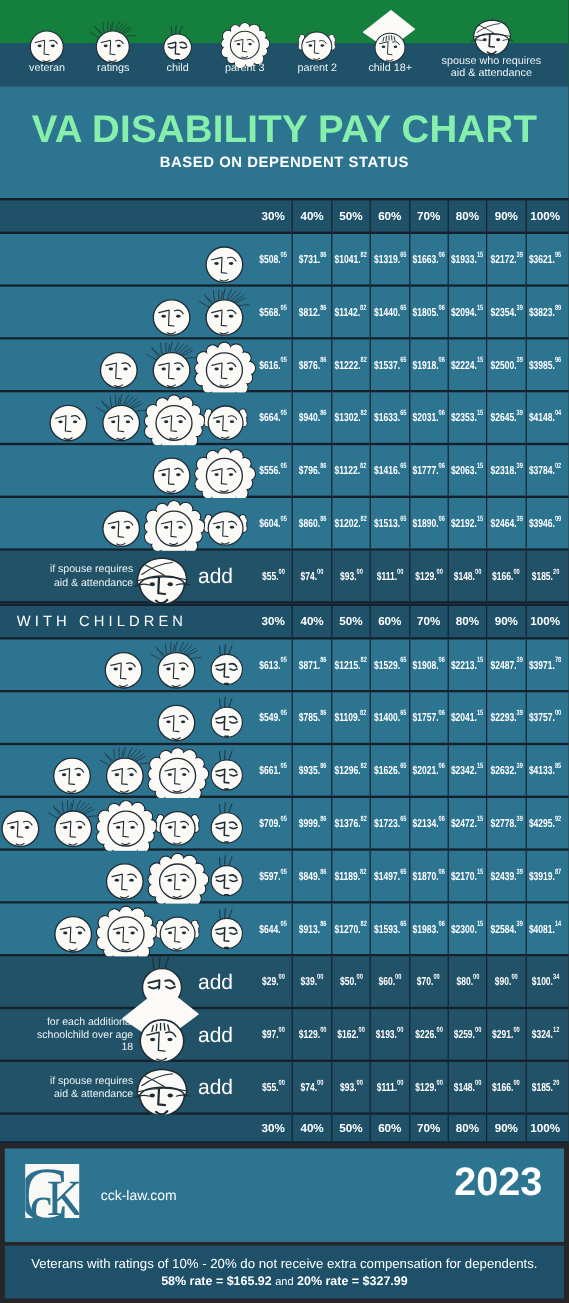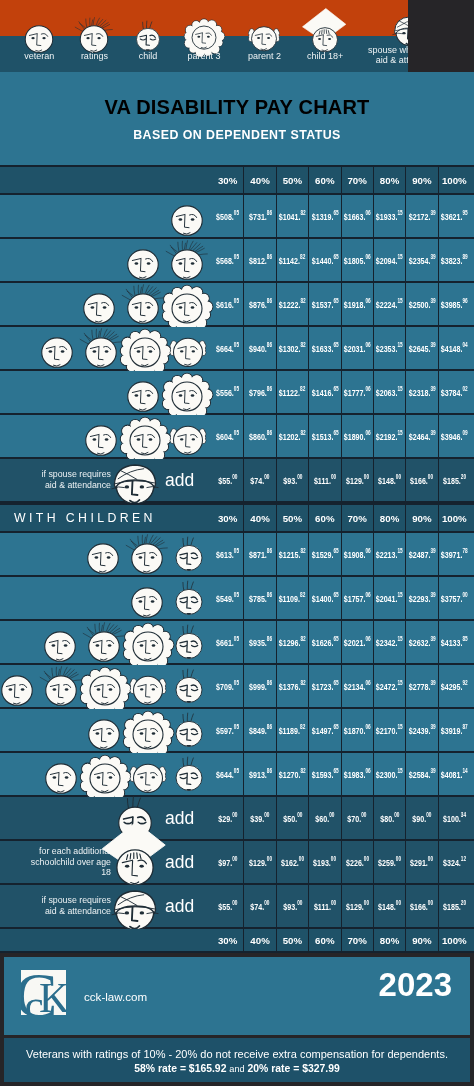--- a/index.html
+++ b/index.html
@@ -2,30 +2,30 @@
 <html><head>
 <meta charset="utf-8">
 <style>
   *{box-sizing:border-box;margin:0;padding:0}
   html,body{width:474px;height:1086px}
   body{background:#262528;font-family:"Liberation Sans",sans-serif;overflow:hidden;
        -webkit-font-smoothing:antialiased;}
   .page{position:relative;width:474px;height:1086px;background:#262528;overflow:hidden}
 
   
-  .legend-band{position:absolute;left:0;top:0;width:408px;height:72px;background:#c2410c;overflow:hidden}
+  .legend-band{position:absolute;left:0;top:0;width:474px;height:72px;background:#15803d;overflow:hidden}
   .legend-band .lower{position:absolute;left:0;top:36px;width:474px;height:36px;background:#1f5268}
   .legend-item{position:absolute;text-align:center;color:#eef3f5;top:0;height:72px}
   .li-face{position:absolute;left:0;width:100%;display:flex;justify-content:center;z-index:1}
   .li-label{position:absolute;left:0;width:100%;font-size:9px;line-height:10.3px;white-space:pre-line;z-index:9}
 
   
   .title-band{position:absolute;left:0;top:72px;width:474px;height:93px;background:#2d7491}
-  .title{position:absolute;left:0;top:19px;width:100%;text-align:center;color:#000000;font-weight:bold;
-         font-size:20px;letter-spacing:0.2px;line-height:32px}
+  .title{position:absolute;left:0;top:19px;width:100%;text-align:center;color:#86efac;font-weight:bold;
+         font-size:32px;letter-spacing:0.2px;line-height:32px}
   .subtitle{position:absolute;left:0;top:56px;width:100%;text-align:center;color:#fff;font-weight:bold;
             font-size:12.4px;letter-spacing:0.45px}
 
   
   .tbl{position:absolute;left:0;top:165px;width:474px}
   .sec-head{position:relative;height:30px;background:#1f5268;border-top:2.2px solid #15222e;border-bottom:2.2px solid #15222e}
   .sh-title{position:absolute;left:14px;top:0;height:100%;display:flex;align-items:center;color:#fff;
             font-size:12.3px;letter-spacing:3.4px;font-weight:400}
   .cols{position:absolute;left:212px;right:4px;top:0;height:100%;display:flex}
   .col{flex:1 1 0;min-width:0;display:flex;align-items:center;justify-content:center;color:#fff;border-left:1.6px solid #15222e}

